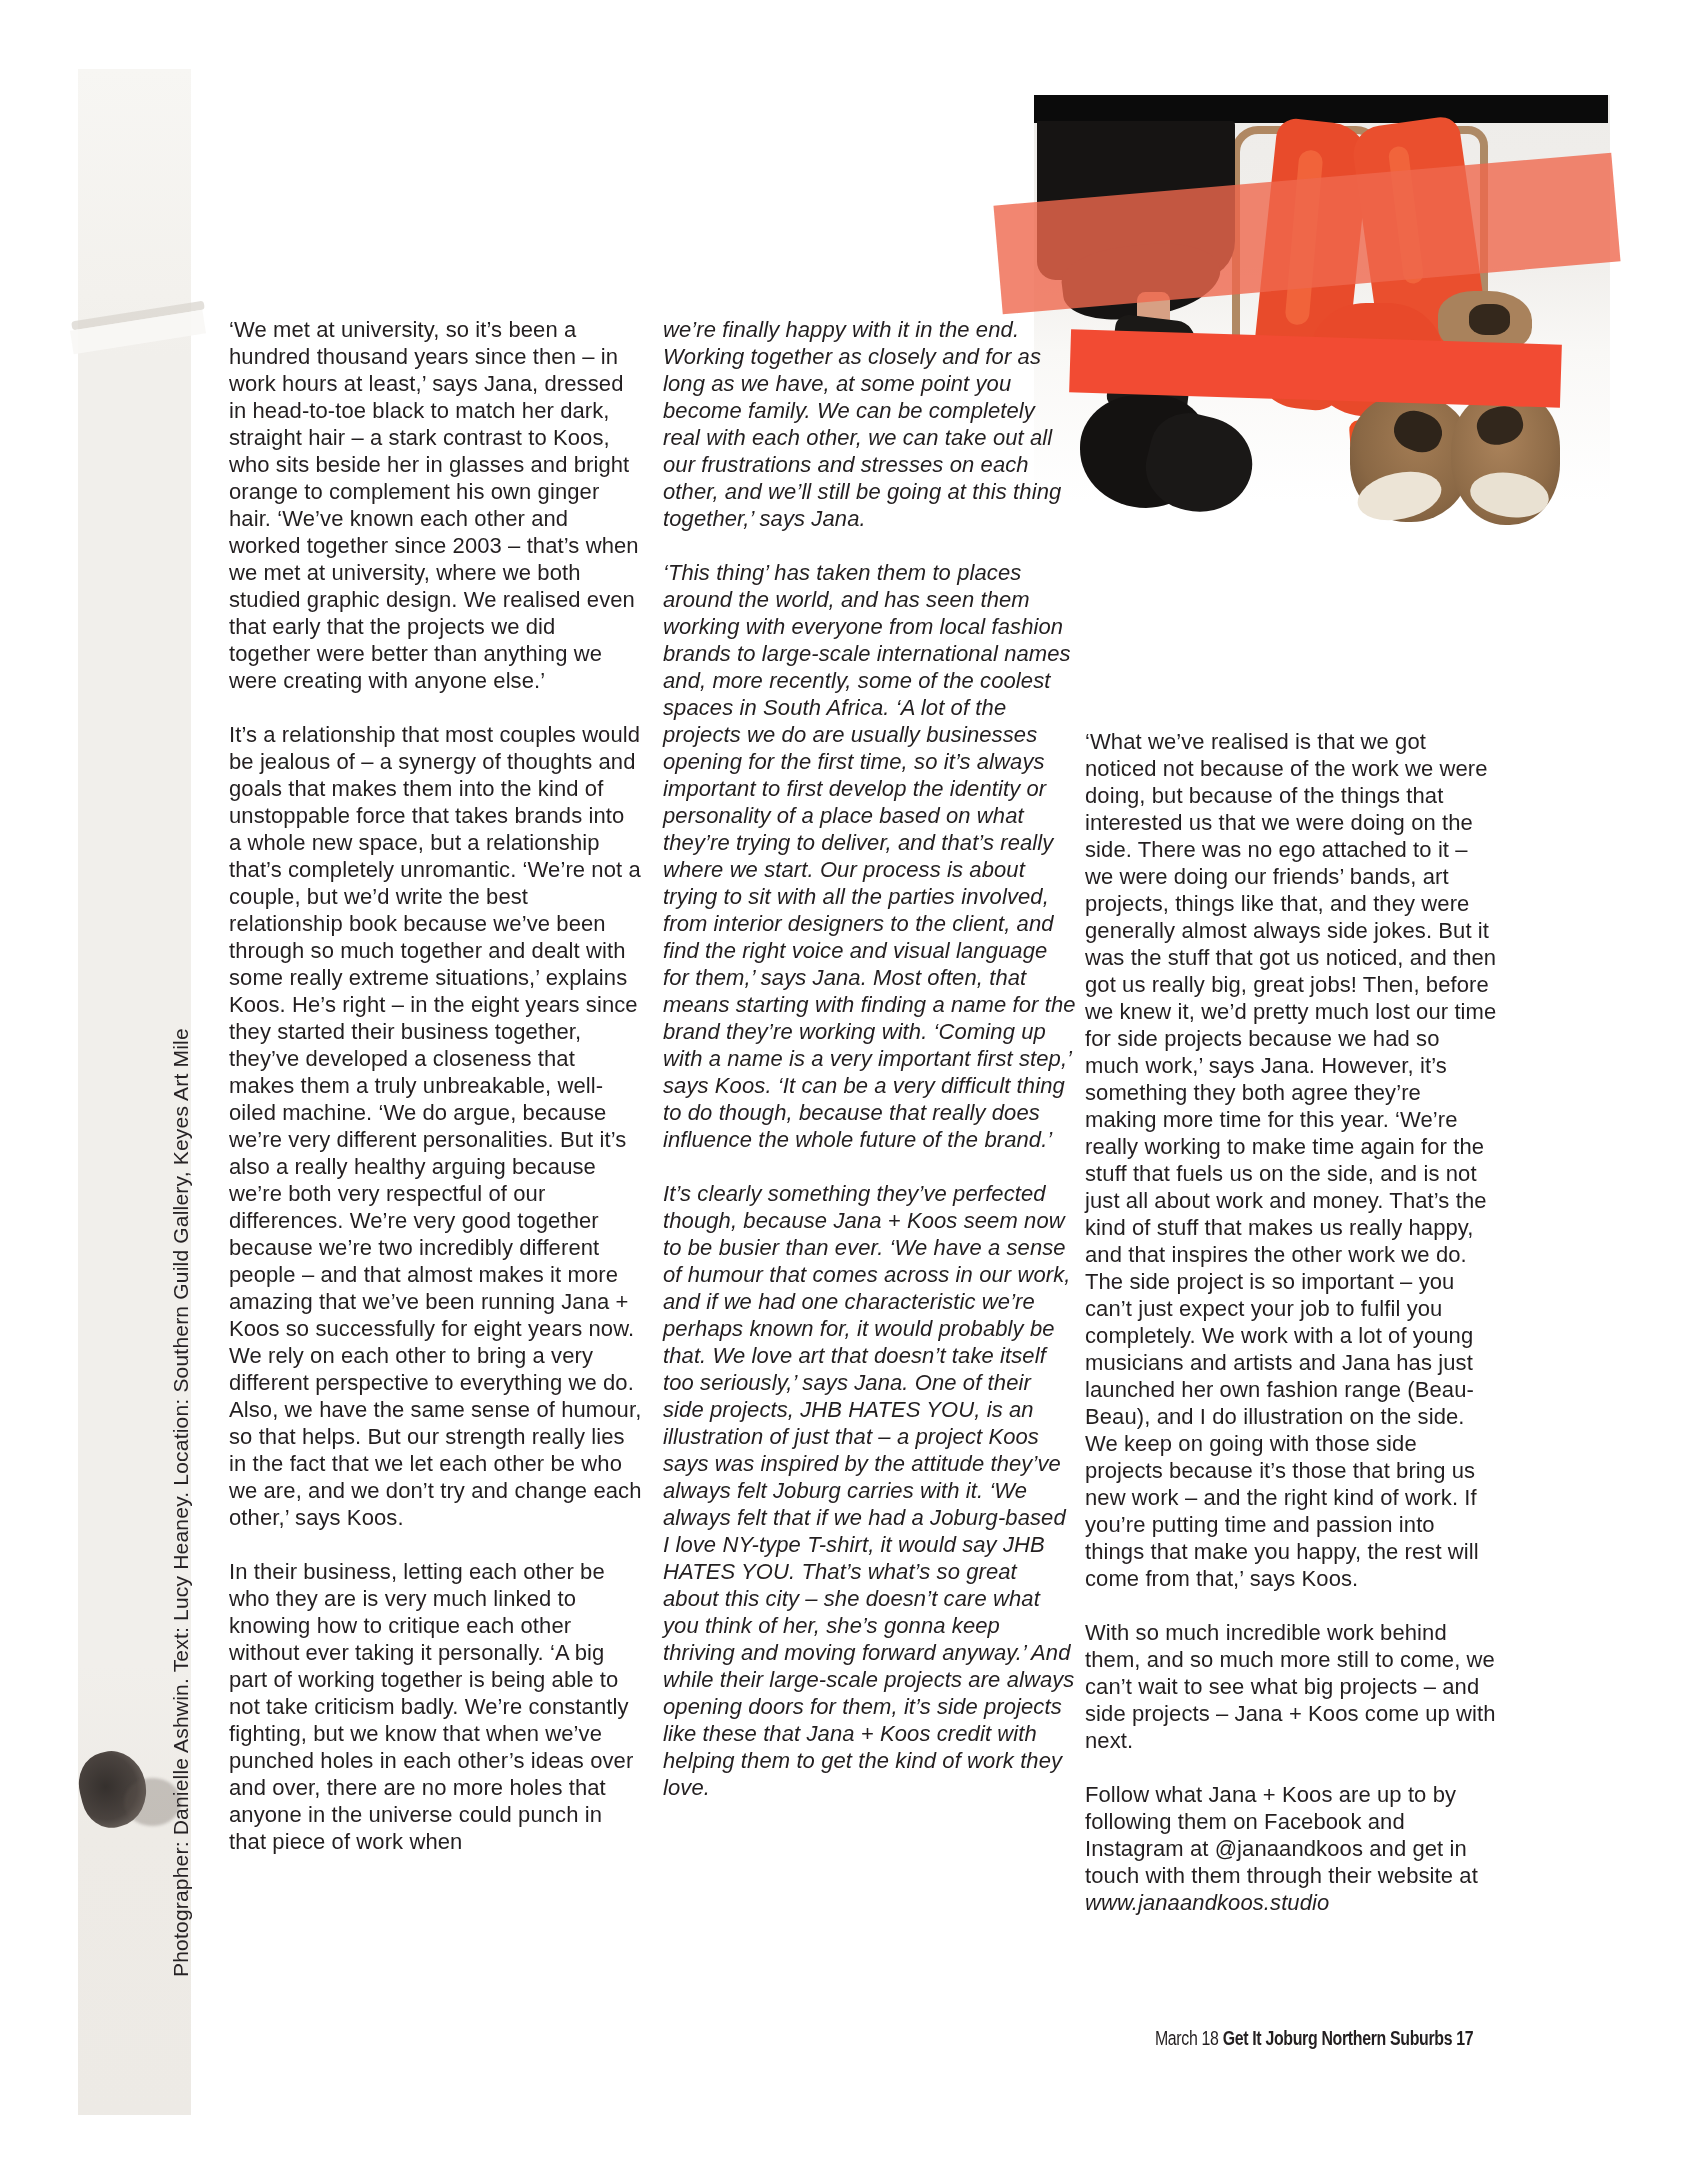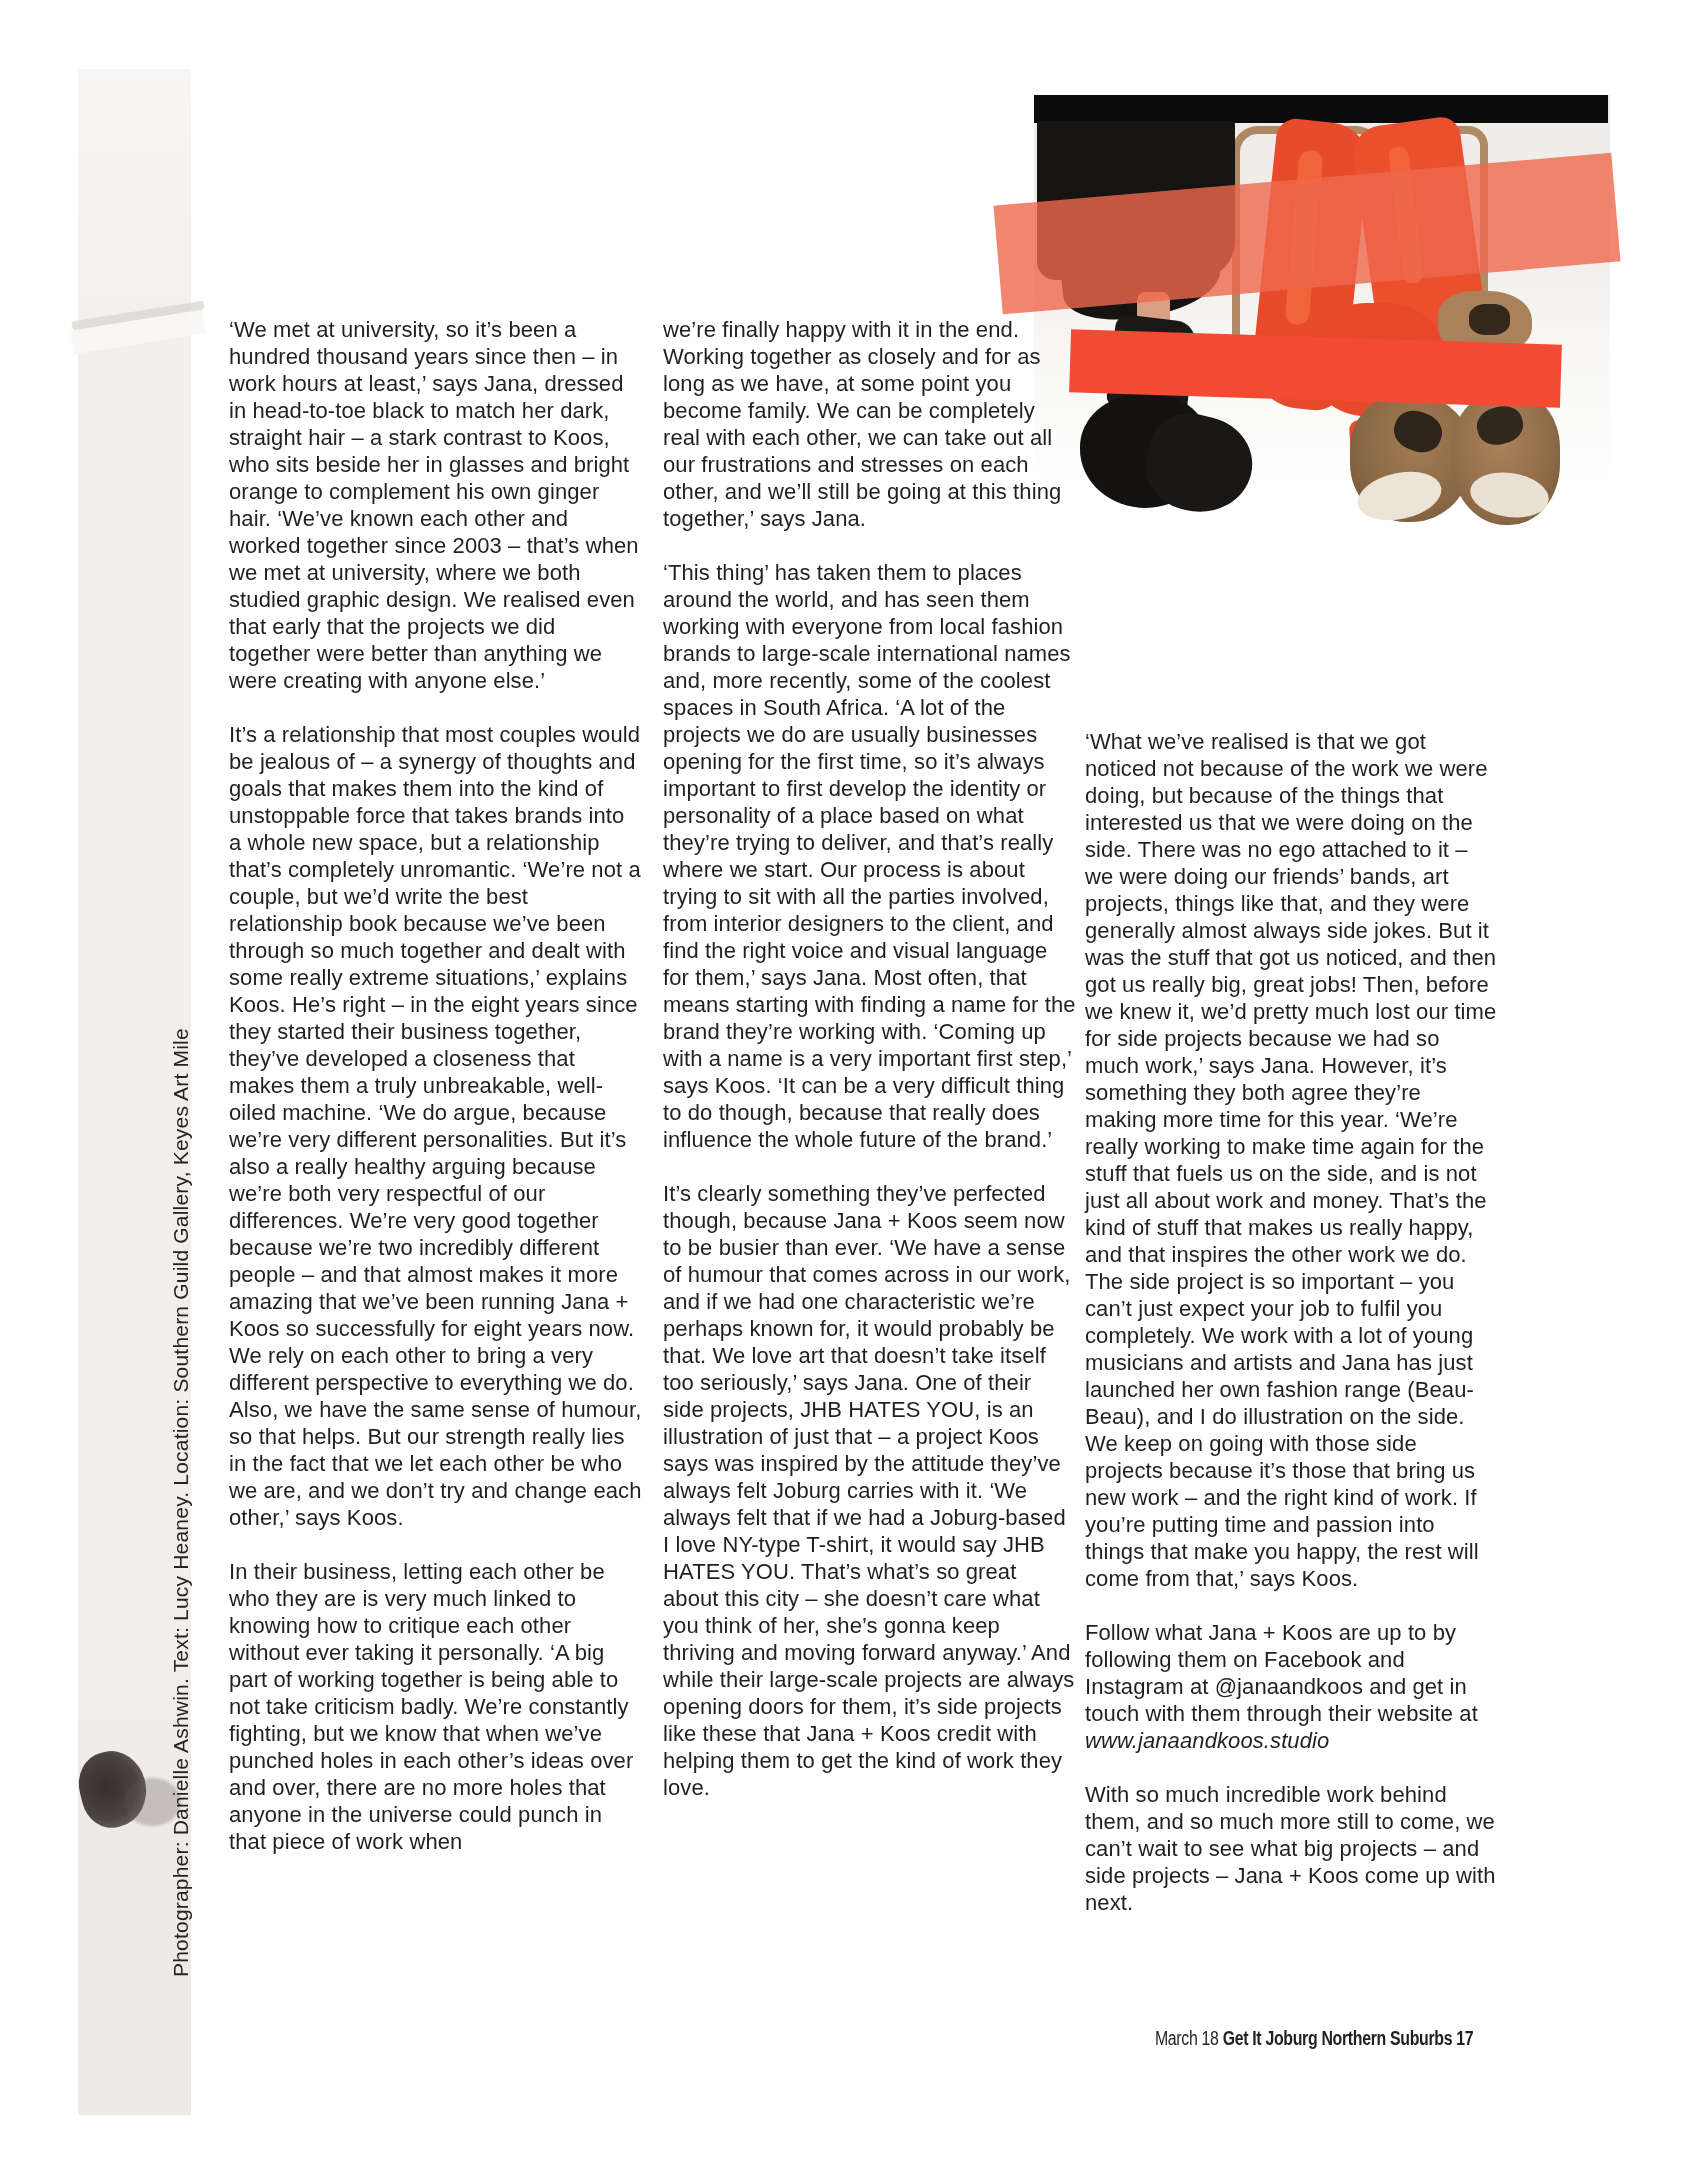--- a/index.html
+++ b/index.html
@@ -21,21 +21,21 @@
 
   
   .credits{position:absolute;left:169px;top:949px;width:28px;height:1028px;}
   .credits > span{position:absolute;left:0;top:1028px;transform-origin:0 0;transform:rotate(-90deg);
                   white-space:nowrap;font-size:21px;color:#262224;letter-spacing:0.2px;}
 
   
   .body-col{position:absolute;width:413px;color:#231f20;font-size:22px;line-height:27px;letter-spacing:0.1px;}
   .body-col p{margin:0 0 27px 0;}
   #col1{left:229px;top:316px;}
-  #col2{left:663px;top:316px;}
+  #col2{left:663px;top:316px;font-style:italic;}
   #col3{left:1085px;top:692px;margin-top:36px;}
   .url-em{font-style:italic;}
 
   
   .photo{position:absolute;left:1034px;top:95px;width:576px;height:429px;
          background:linear-gradient(180deg,#eeece9 0%,#f1efec 40%,#f9f8f6 60%,#ffffff 95%);}
   .photo-black-bar{position:absolute;left:0;top:0;width:574px;height:28px;background:#0b0b0b;}
   .frameA{position:absolute;left:198px;top:31px;width:134px;height:220px;border:8.3px solid #a5764a;
           border-radius:26px;opacity:.85;}
   .frameB{position:absolute;left:355px;top:31px;width:83px;height:220px;border:8.3px solid #9d7045;
@@ -151,22 +151,22 @@
   </div>
 
   <div class="body-col" id="col2">
     <p>we’re finally happy with it in the end. Working together as closely and for as long as we have, at some point you become family. We can be completely real with each other, we can take out all our frustrations and stresses on each other, and we’ll still be going at this thing together,’ says Jana.</p>
     <p>‘This thing’ has taken them to places around the world, and has seen them working with everyone from local fashion brands to large-scale international names and, more recently, some of the coolest spaces in South Africa. ‘A lot of the projects we do are usually businesses opening for the first time, so it’s always important to first develop the identity or personality of a place based on what they’re trying to deliver, and that’s really where we start. Our process is about trying to sit with all the parties involved, from interior designers to the client, and find the right voice and visual language for them,’ says Jana. Most often, that means starting with finding a name for the brand they’re working with. ‘Coming up with a name is a very important first step,’ says Koos. ‘It can be a very difficult thing to do though, because that really does influence the whole future of the brand.’</p>
     <p>It’s clearly something they’ve perfected though, because Jana + Koos seem now to be busier than ever. ‘We have a sense of humour that comes across in our work, and if we had one characteristic we’re perhaps known for, it would probably be that. We love art that doesn’t take itself too seriously,’ says Jana. One of their side projects, JHB HATES YOU, is an illustration of just that – a project Koos says was inspired by the attitude they’ve always felt Joburg carries with it. ‘We always felt that if we had a Joburg-based I love NY-type T-shirt, it would say JHB HATES YOU. That’s what’s so great about this city – she doesn’t care what you think of her, she’s gonna keep thriving and moving forward anyway.’ And while their large-scale projects are always opening doors for them, it’s side projects like these that Jana + Koos credit with helping them to get the kind of work they love.</p>
   </div>
 
   <div class="body-col" id="col3">
     <p>‘What we’ve realised is that we got noticed not because of the work we were doing, but because of the things that interested us that we were doing on the side. There was no ego attached to it – we were doing our friends’ bands, art projects, things like that, and they were generally almost always side jokes. But it was the stuff that got us noticed, and then got us really big, great jobs! Then, before we knew it, we’d pretty much lost our time for side projects because we had so much work,’ says Jana. However, it’s something they both agree they’re making more time for this year. ‘We’re really working to make time again for the stuff that fuels us on the side, and is not just all about work and money. That’s the kind of stuff that makes us really happy, and that inspires the other work we do. The side project is so important – you can’t just expect your job to fulfil you completely. We work with a lot of young musicians and artists and Jana has just launched her own fashion range (Beau-Beau), and I do illustration on the side. We keep on going with those side projects because it’s those that bring us new work – and the right kind of work. If you’re putting time and passion into things that make you happy, the rest will come from that,’ says Koos.</p>
+    <p>With so much incredible work behind them, and so much more still to come, we can’t wait to see what big projects – and side projects – Jana + Koos come up with next.</p>
     <p><span>Follow what Jana + Koos are up to by following them on Facebook and Instagram at @janaandkoos and get in touch with them through their website at </span><em class="url-em">www.janaandkoos.studio</em></p>
-    <p>With so much incredible work behind them, and so much more still to come, we can’t wait to see what big projects – and side projects – Jana + Koos come up with next.</p>
   </div>
 
   <div class="footer">
     <span>March 18</span>
     <span> </span>
     <span class="bold">Get It Joburg Northern Suburbs</span>
     <span> </span>
     <span class="bold">17</span>
   </div>
 

